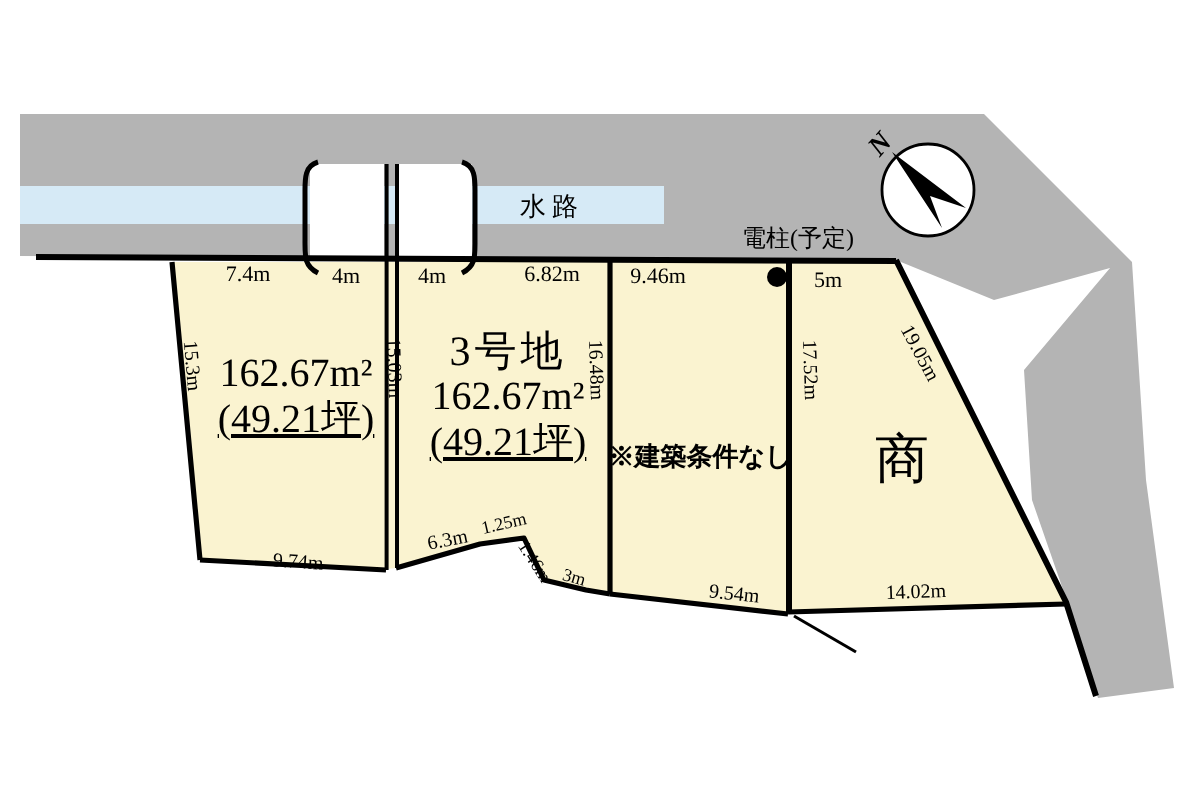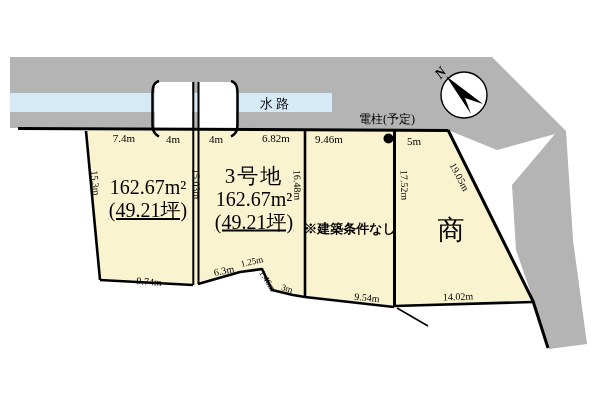--- a/index.html
+++ b/index.html
@@ -64,21 +64,21 @@
     <path d="M231,81 C238,83 237.5,90 237.5,97 L237.5,120 C237.5,128 238,133 231,136.5" stroke="#000" stroke-width="2.5" fill="none"></path>
 
     <circle cx="388.5" cy="138.5" r="5" fill="#000"></circle>
 
     <circle cx="464" cy="95" r="23" fill="#ffffff" stroke="#000" stroke-width="1.4"></circle>
     <path d="M446,76 L483,104 L465,98 L471,114 Z" fill="#000"></path>
   </svg>
 
   <div class="txt water-label" style="left:276px;top:103px;font-family:Liberation Serif, serif;">水路</div>
 
-  <div class="txt pole-label" style="left:387px;top:119px;text-align:right;">電柱(予定)</div>
+  <div class="txt pole-label" style="left:399px;top:119px;text-align:right;">電柱(予定)</div>
 
   <div class="txt north rot" style="left:441px;top:73px;transform:translate(-50%,-50%) rotate(-48deg);">N</div>
 
   <div class="txt dim" style="left:124px;top:138px;">7.4m</div>
   <div class="txt dim" style="left:173px;top:139px;">4m</div>
   <div class="txt dim" style="left:216px;top:139px;">4m</div>
   <div class="txt dim" style="left:276px;top:138px;">6.82m</div>
   <div class="txt dim" style="left:329px;top:139px;text-align:right;">9.46m</div>
   <div class="txt dim" style="left:414px;top:141px;">5m</div>
 

